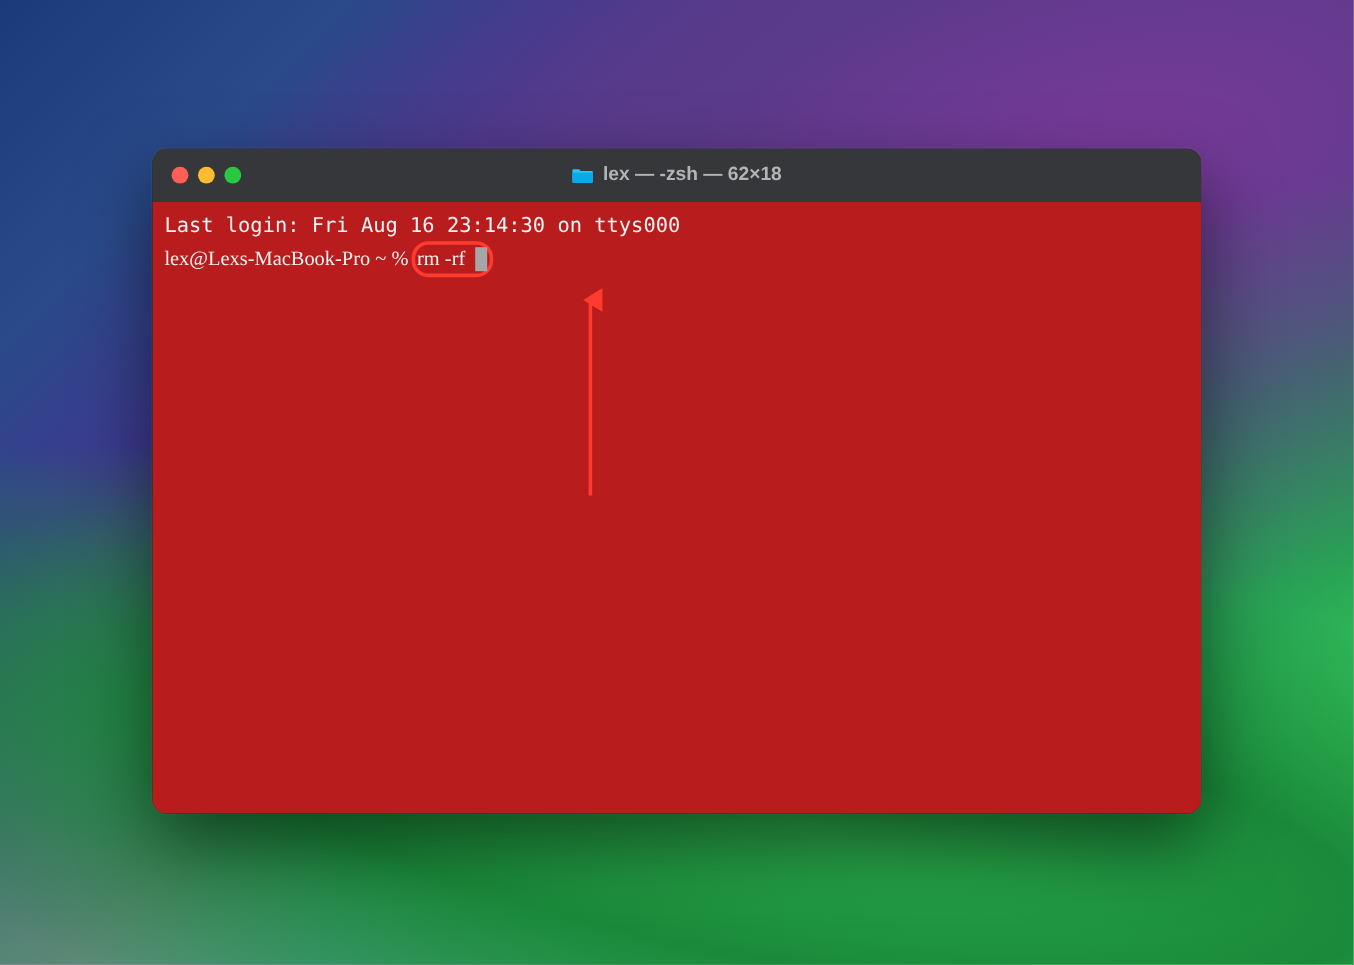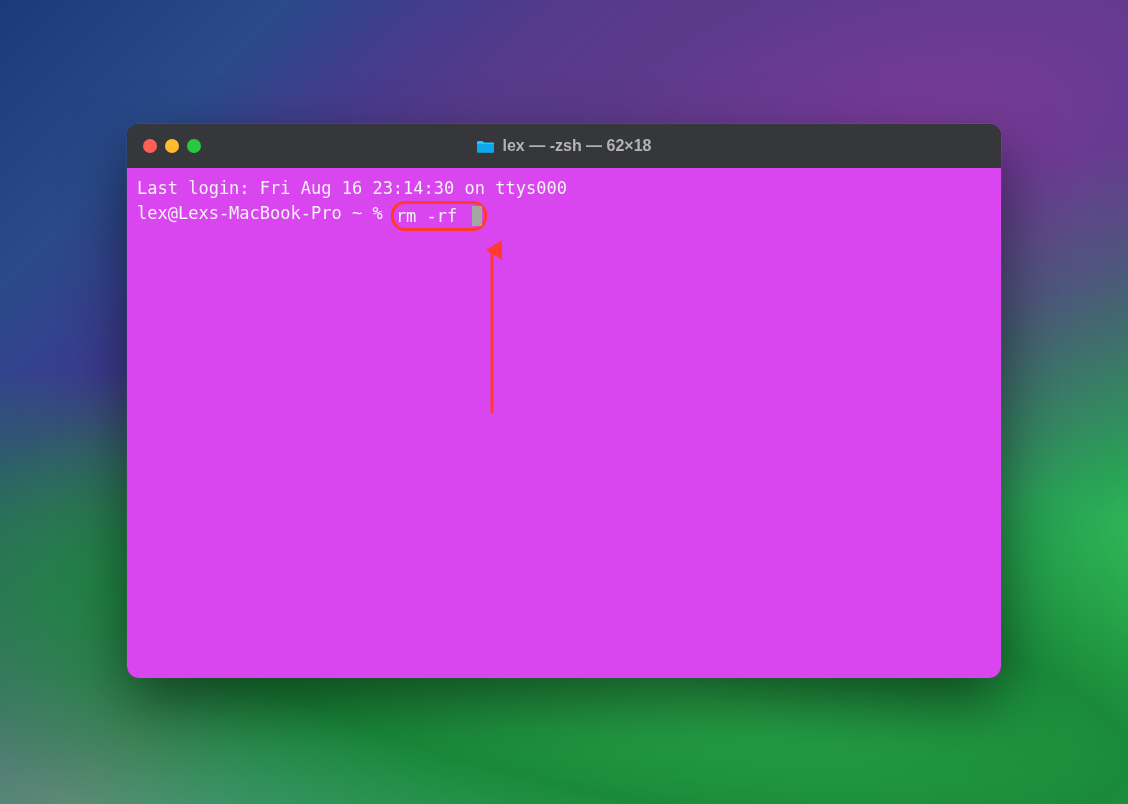--- a/index.html
+++ b/index.html
@@ -118,37 +118,38 @@
     .folder-icon {
       width: 18px;
       height: 18px;
       display: flex;
       align-items: center;
       justify-content: center;
     }
     
     .terminal-body {
       flex: 1;
-      background: #d946ef;
+      background: #b91c1c;
       padding: 8px 10px;
       font-family: "SF Mono", Menlo, Monaco, Consolas, monospace;
       font-size: 17px;
       line-height: 1.45;
       color: #f2f2f2;
       position: relative;
     }
     
     .terminal-line {
       white-space: pre;
     }
     
     .prompt-line {
       display: flex;
-      align-items: flex-start;
-      position: relative;
+      align-items: center;
+      position: relative;
+      font-family: Liberation Serif, serif;
     }
     
     .highlight-box {
       border: 3px solid #ff3b30;
       border-radius: 14px;
       padding: 0 2px;
       display: inline-flex;
       align-items: center;
       margin-left: -2px;
     }

